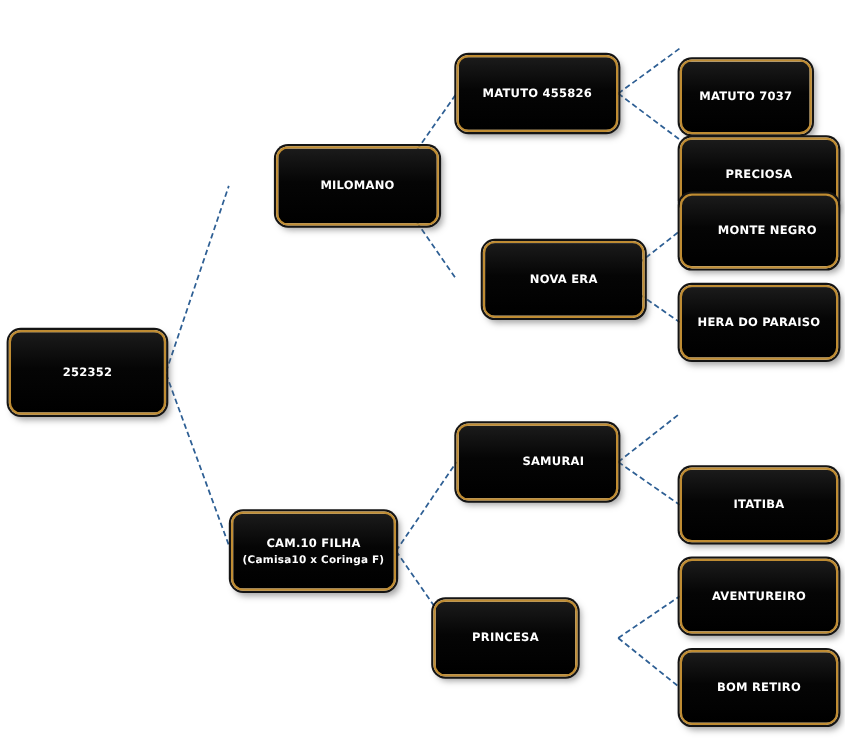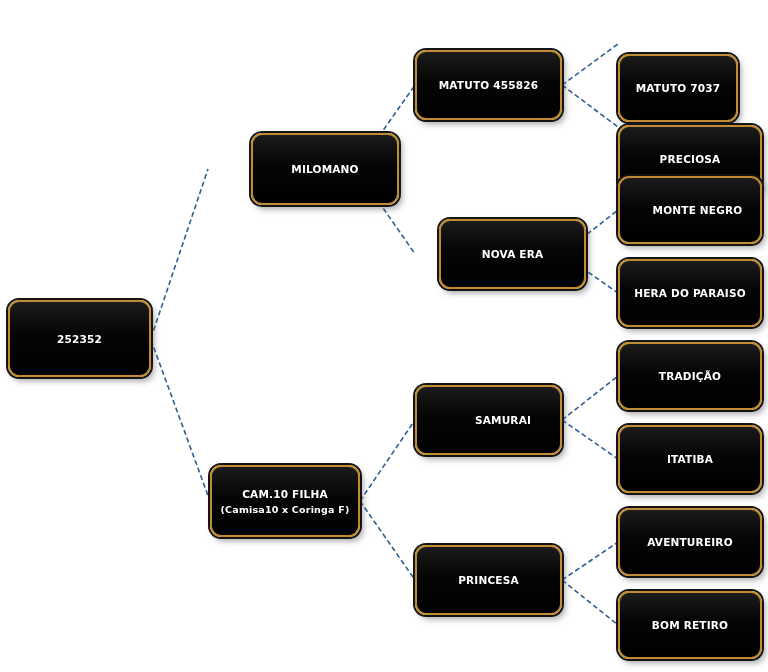--- a/index.html
+++ b/index.html
@@ -51,21 +51,21 @@
     font-size: 9.5px;
     margin-top: 4px;
   }
   
   .n-root      { left: 8px;   top: 300px; width: 143px; height: 77px; }
   .n-sire      { left: 208px; top: 133px; width: 148px; height: 72px; margin-left: 43px; }
   .n-dam       { left: 210px; top: 465px; width: 150px; height: 72px; }
   .n-ss        { left: 415px; top: 50px;  width: 147px; height: 70px; }
   .n-sd        { left: 415px; top: 219px; width: 147px; height: 70px; margin-left: 24px; }
   .n-ds        { left: 415px; top: 385px; width: 147px; height: 70px; padding-left: 35px; }
-  .n-dd        { left: 415px; top: 545px; width: 147px; height: 70px; }
+  .n-dd        { left: 394px; top: 545px; width: 131px; height: 70px; }
   .n-sss       { left: 618px; top: 10px;  width: 120px; height: 68px; margin-top: 44px; }
   .n-ssd       { left: 618px; top: 93px;  width: 144px; height: 68px; margin-top: 32px; }
   .n-sds       { left: 618px; top: 176px; width: 144px; height: 68px; padding-left: 21px; }
   .n-sdd       { left: 618px; top: 259px; width: 144px; height: 68px; }
   .n-dss       { left: 618px; top: 342px; width: 144px; height: 68px; }
   .n-dsd       { left: 618px; top: 425px; width: 144px; height: 68px; }
   .n-dds       { left: 618px; top: 508px; width: 144px; height: 68px; }
   .n-ddd       { left: 618px; top: 591px; width: 144px; height: 68px; }
 </style>
 </head>
@@ -128,23 +128,20 @@
   </div>
 
   <div class="node n-sds">
     <span>MONTE NEGRO</span>
   </div>
 
   <div class="node n-sdd">
     <span>HERA DO PARAISO</span>
   </div>
 
-  <div class="node n-dss">
-    <span>TRADIÇÃO</span>
-  </div>
 
   <div class="node n-dsd">
     <span>ITATIBA</span>
   </div>
 
   <div class="node n-dds">
     <span>AVENTUREIRO</span>
   </div>
 
   <div class="node n-ddd">

